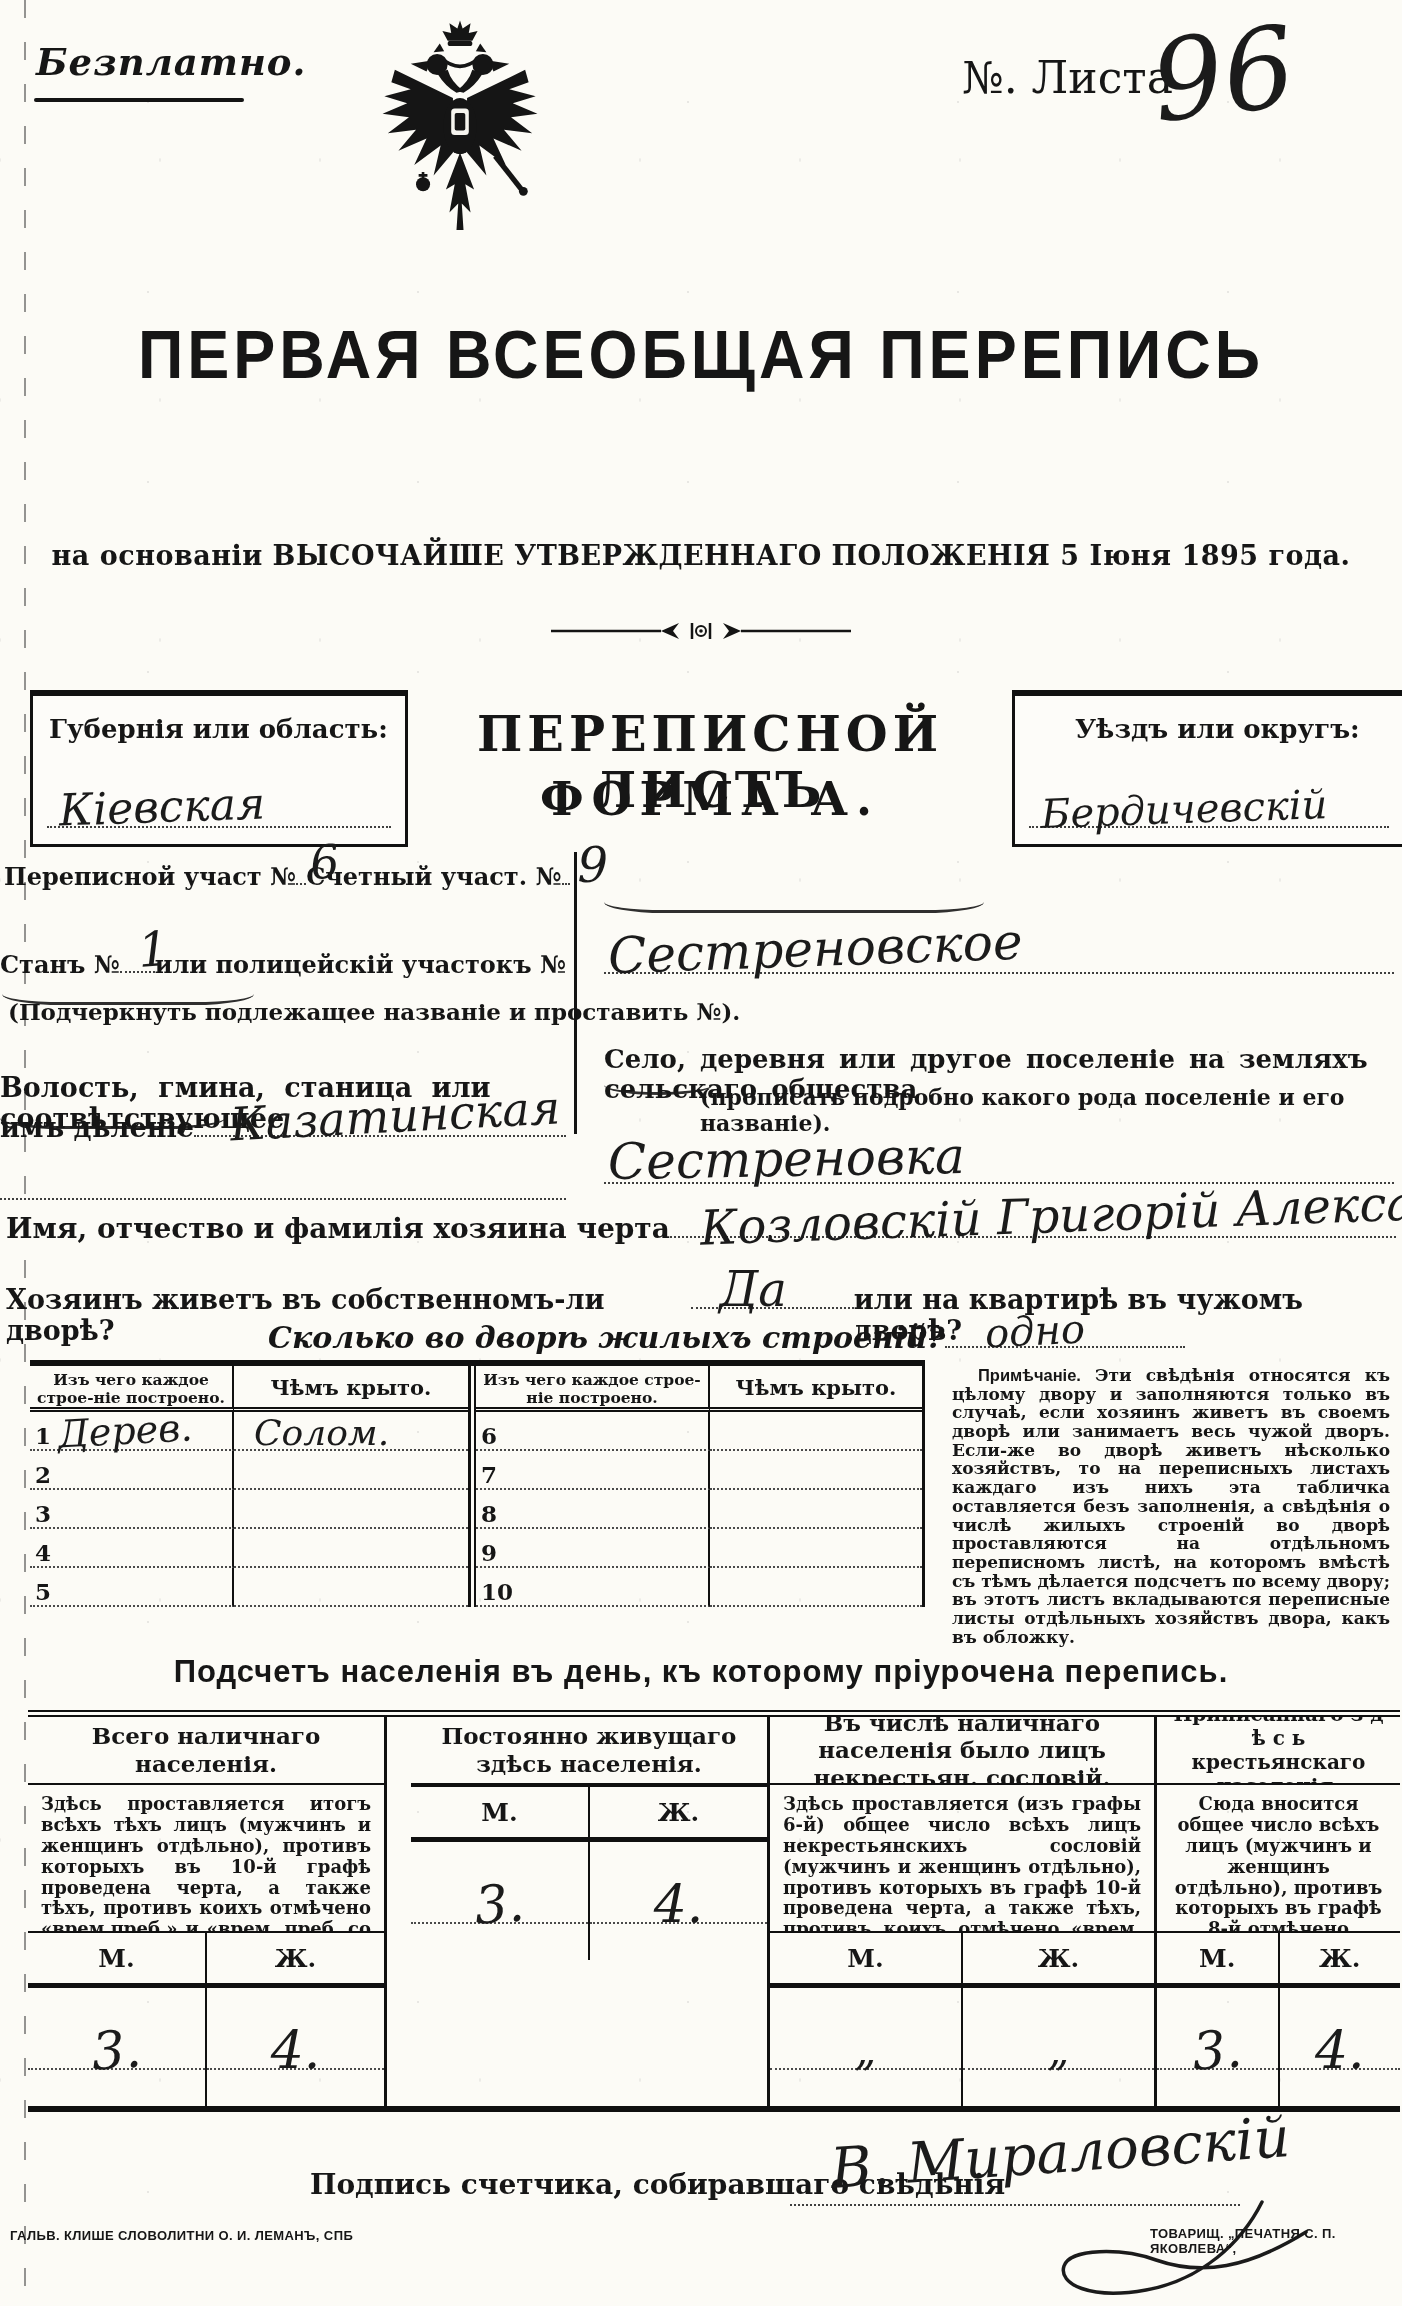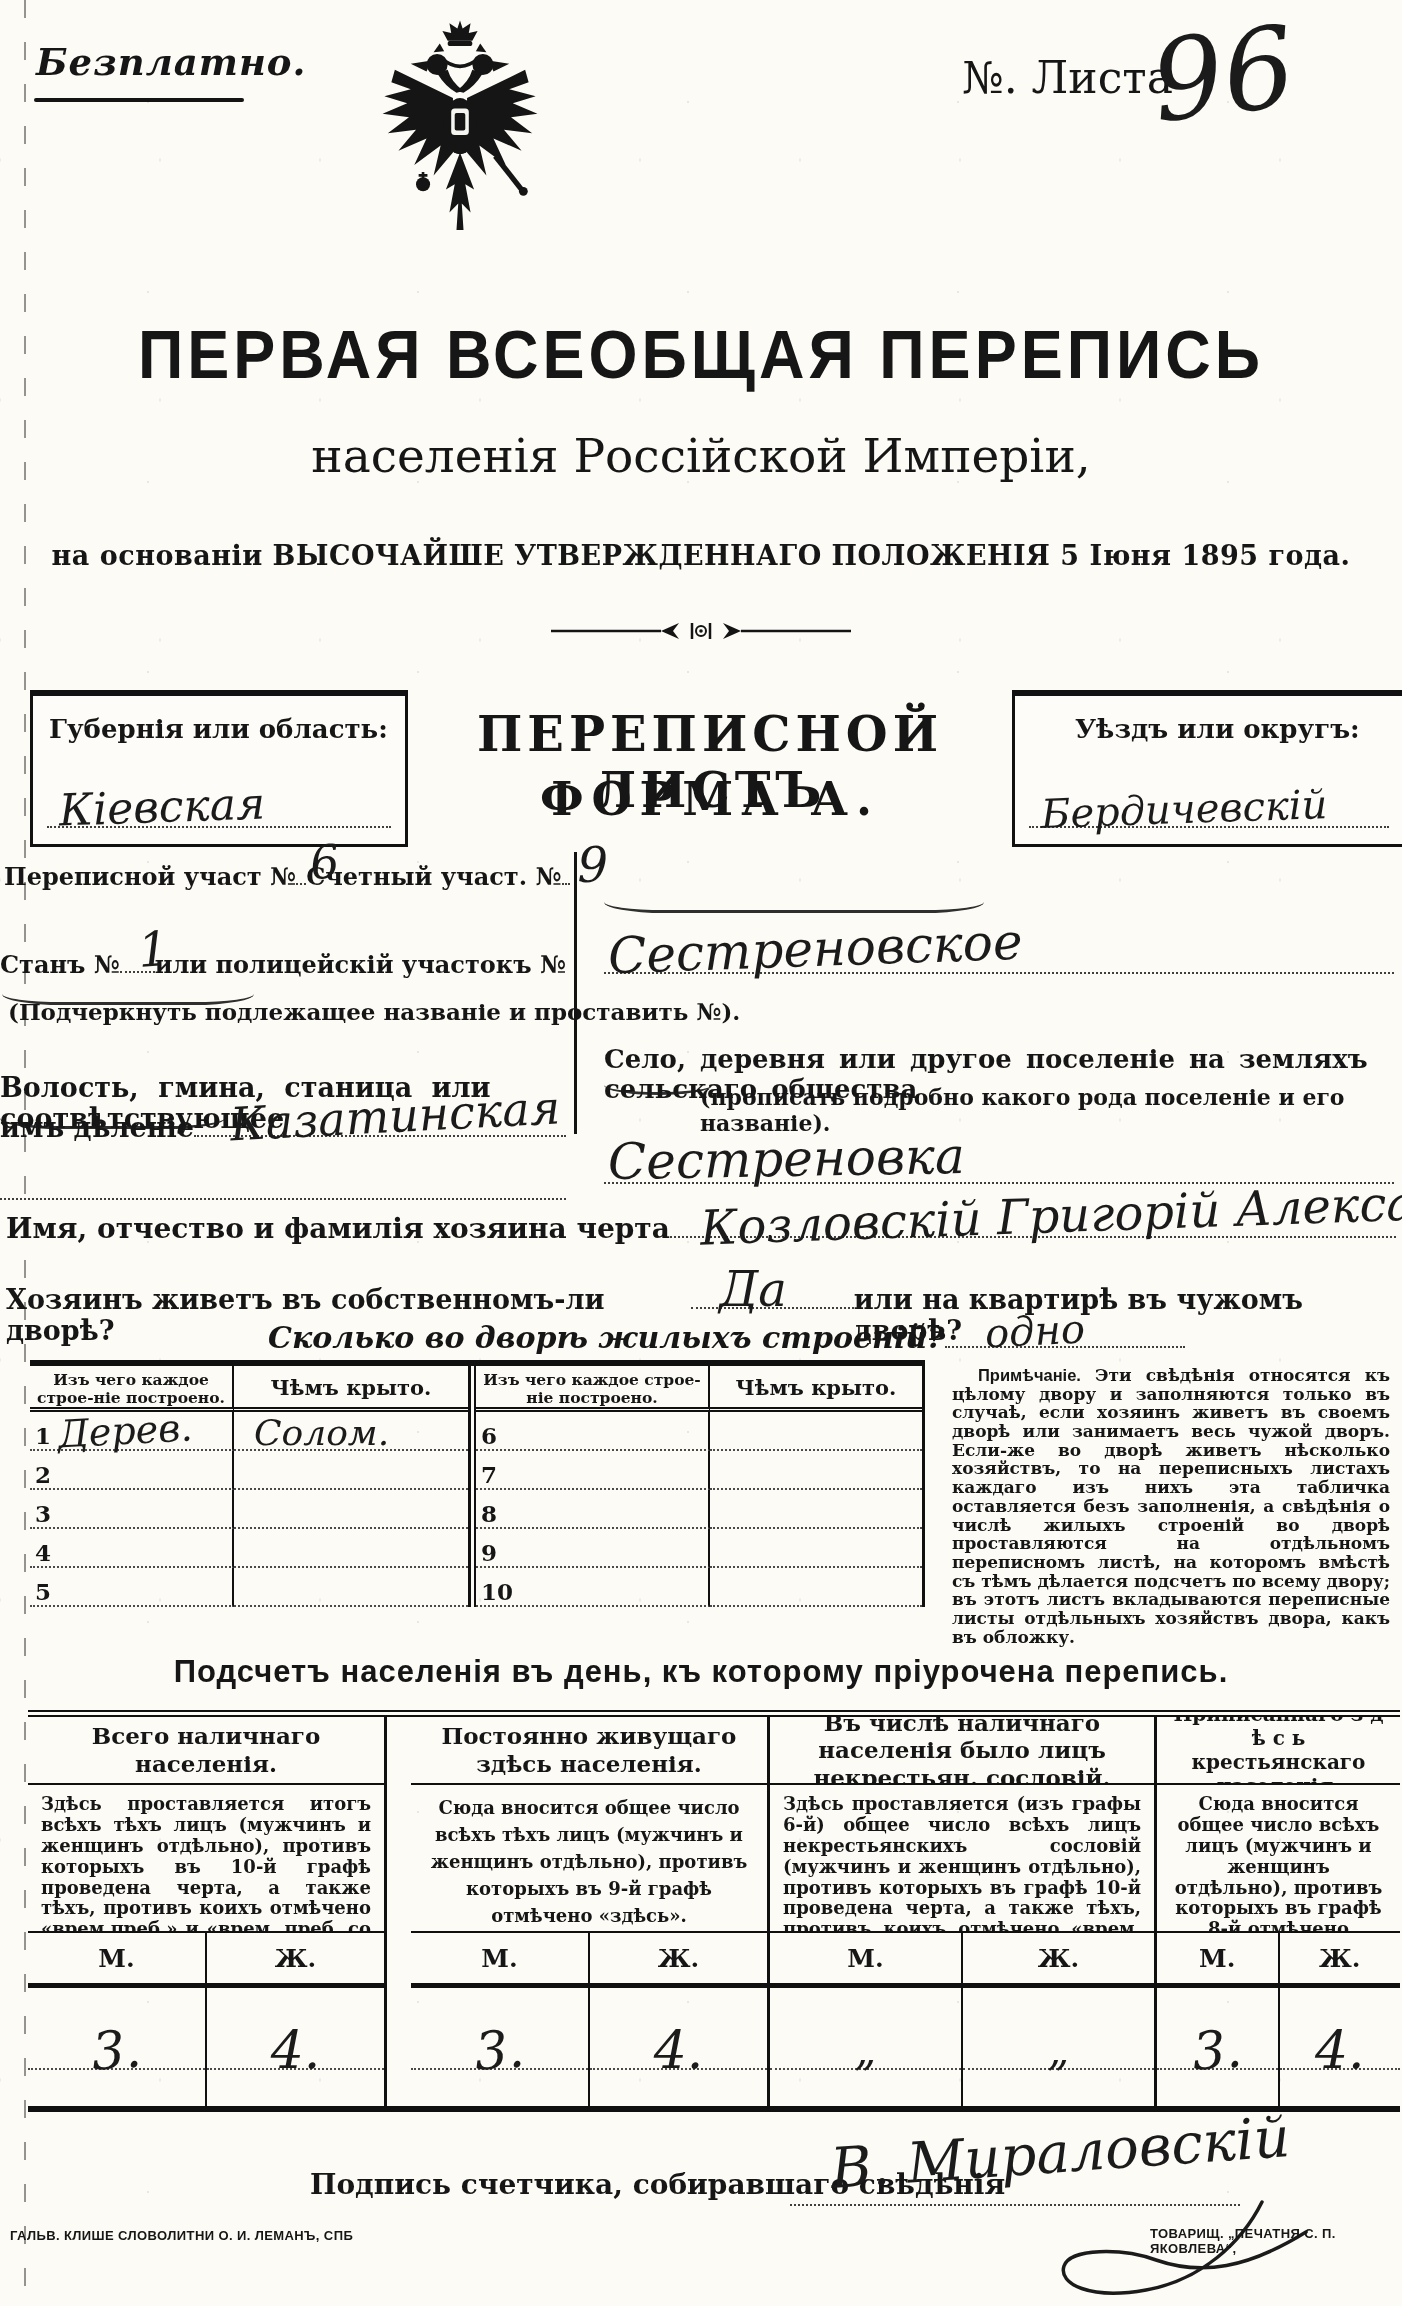--- a/index.html
+++ b/index.html
@@ -145,21 +145,20 @@
       <path d="M58 174v8M53 178h10" stroke="#151515" stroke-width="3" fill="none"></path>
       <path d="M140 156l30 38" stroke="#151515" stroke-width="6" fill="none"></path>
       <circle cx="172" cy="196" r="5"></circle>
     </svg>
   </div>
 
   <div class="abs sheet-label">№. Листа</div>
   <div class="abs sheet-value hw">96</div>
 
   <div class="abs main-title sans">ПЕРВАЯ ВСЕОБЩАЯ ПЕРЕПИСЬ</div>
-  <div class="abs sub-title">населенія Россійской Имперіи,</div>
   <div class="abs basis-line">на основаніи ВЫСОЧАЙШЕ УТВЕРЖДЕННАГО ПОЛОЖЕНІЯ 5 Іюня 1895 года.</div>
 
   <div class="abs ornament">
     <svg width="300" height="22" viewBox="0 0 300 22">
       <path d="M0 11h110" stroke="#141414" stroke-width="2.5"></path>
       <path d="M300 11h-110" stroke="#141414" stroke-width="2.5"></path>
       <path d="M110 11l18-8-6 8 6 8z" fill="#141414"></path>
       <path d="M190 11l-18-8 6 8-6 8z" fill="#141414"></path>
       <path d="M141 3v16M159 3v16" stroke="#141414" stroke-width="2.5"></path>
       <circle cx="150" cy="11" r="5" fill="none" stroke="#141414" stroke-width="2"></circle>
@@ -334,21 +333,20 @@
         </div>
         <div>
           <div class="vline"></div>
           <div class="vhw hw">4.</div>
         </div>
       </div>
     </div>
 
     <div class="ccol w2">
       <div class="chead">Постоянно живущаго здѣсь населенія.</div>
-      <div class="cdesc" style="text-align:center; line-height:1.5;">Сюда вносится общее число всѣхъ тѣхъ лицъ (мужчинъ и женщинъ отдѣльно), противъ которыхъ въ 9-й графѣ отмѣчено «здѣсь».</div>
       <div class="cmf">
         <div>М.</div>
         <div>Ж.</div>
       </div>
       <div class="cvals">
         <div>
           <div class="vline"></div>
           <div class="vhw hw" style="transform:rotate(-4deg);">3.</div>
         </div>
         <div>

